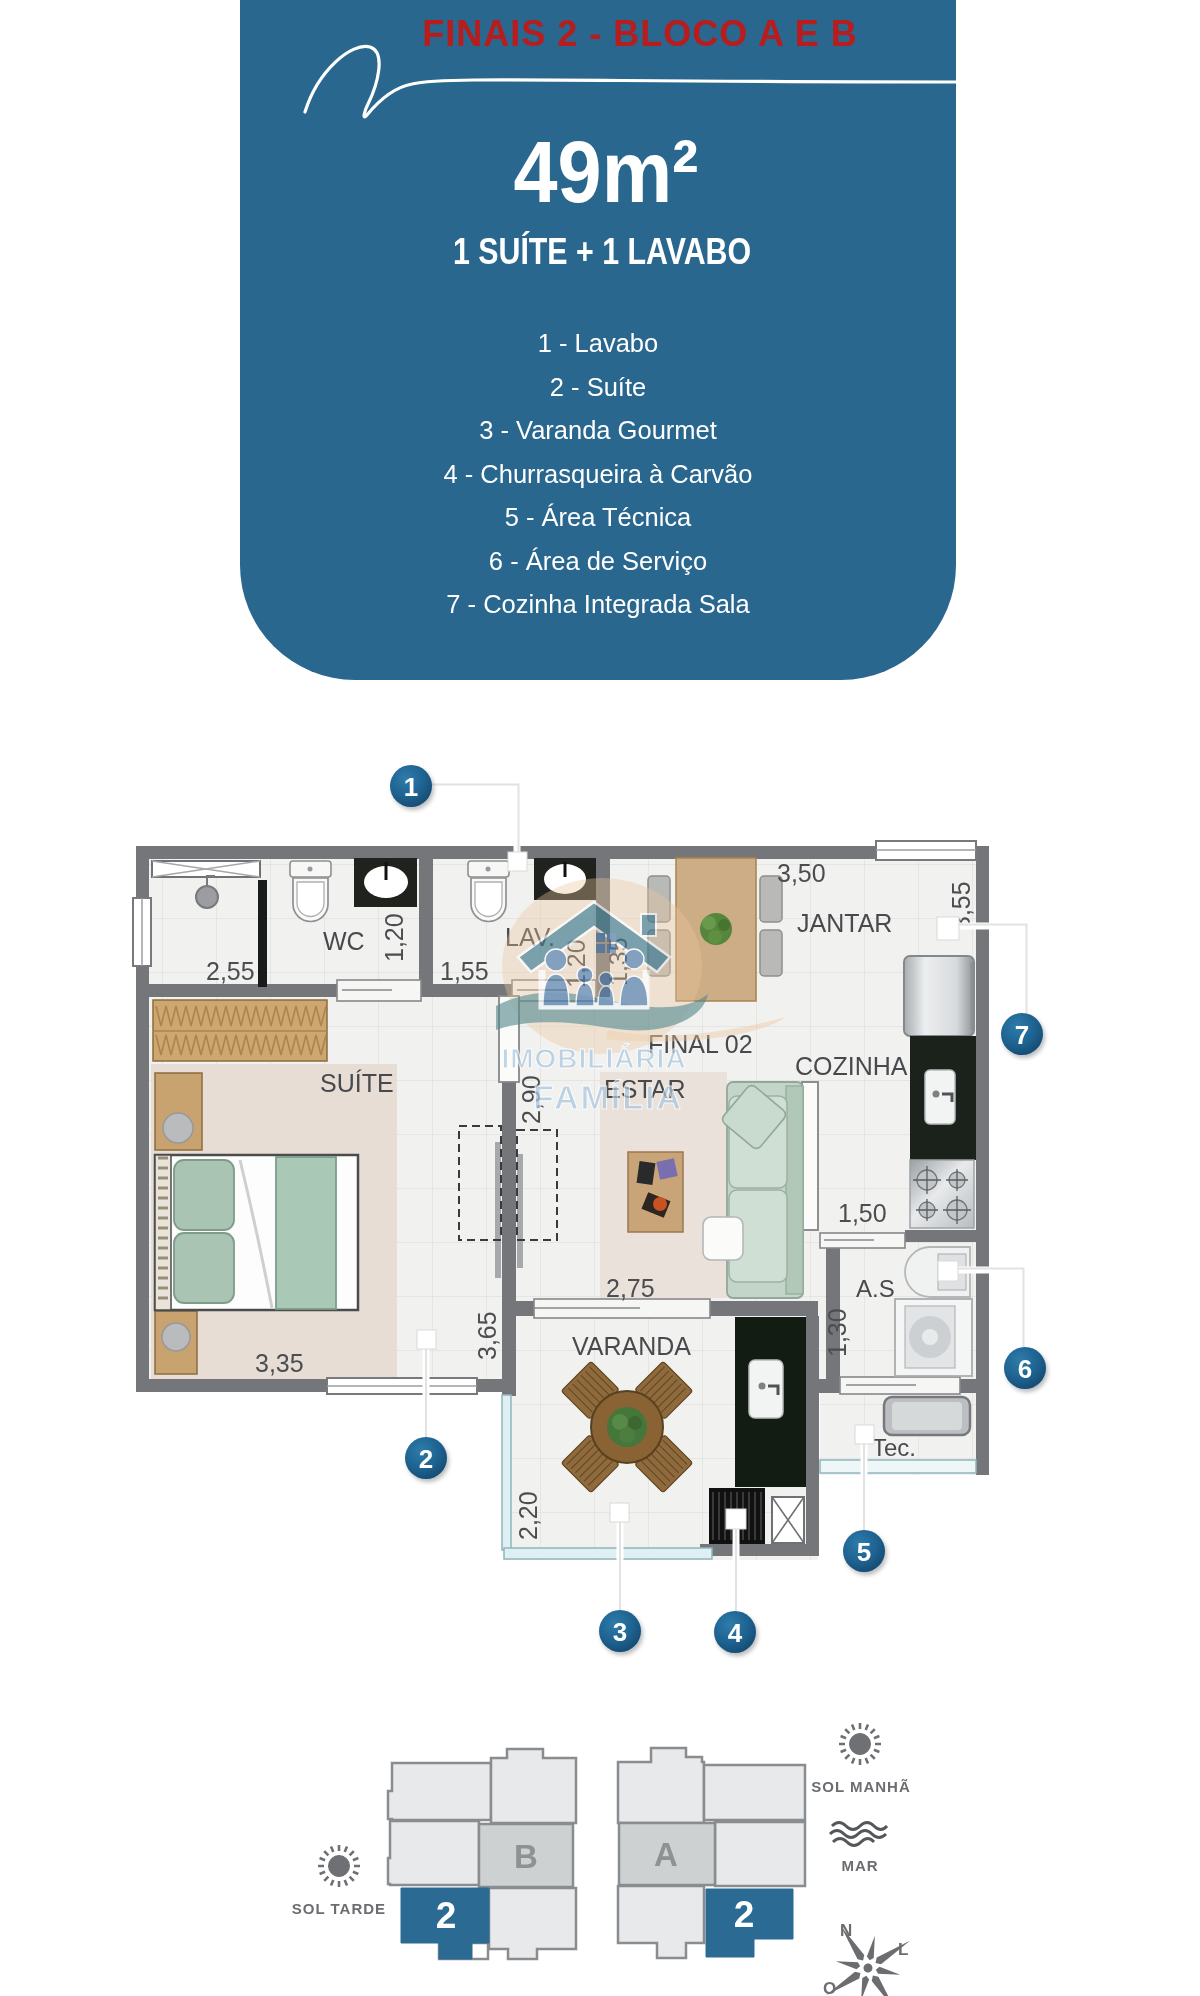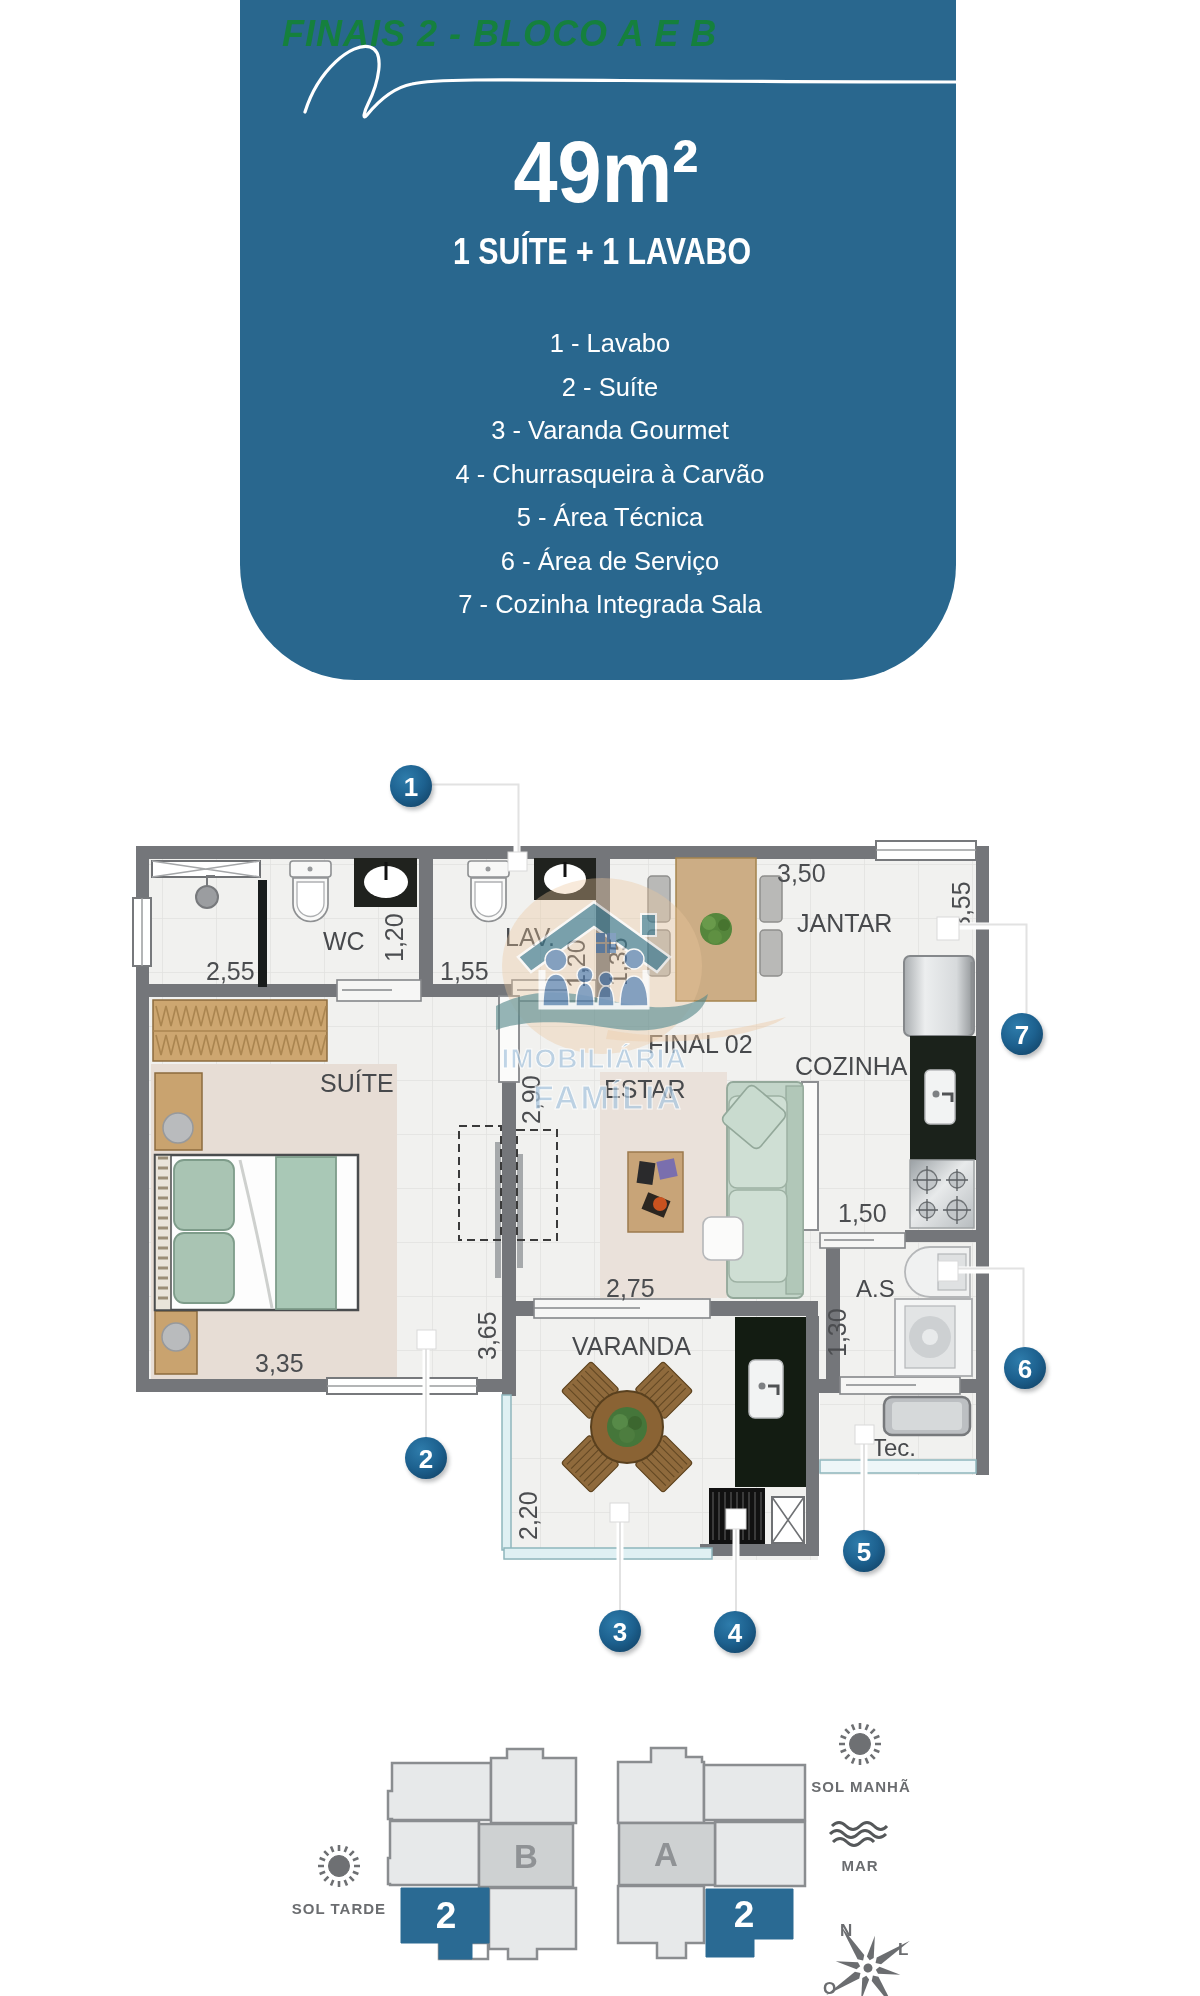--- a/index.html
+++ b/index.html
@@ -4,31 +4,31 @@
 <style>
   html,body{margin:0;padding:0;background:#ffffff;}
   body{width:1200px;height:1996px;position:relative;font-family:"Liberation Sans",sans-serif;overflow:hidden;}
   .abs{position:absolute;}
 </style>
 </head>
 <body>
 
 <div class="abs" style="left:240px;top:0;width:716px;height:680px;background:#29678e;border-radius:0 0 115px 115px;"></div>
 
-<div class="abs" style="left:282px;top:13px;width:716px;text-align:left;color:#15803d;font-weight:bold;font-size:36px;letter-spacing:1px;font-style:italic;">FINAIS 2 - BLOCO A E B</div>
+<div class="abs" style="left:282px;top:13px;width:716px;text-align:center;color:#b91c1c;font-weight:bold;font-size:36px;letter-spacing:1px;">FINAIS 2 - BLOCO A E B</div>
 
 <svg class="abs" style="left:240px;top:0;" width="716" height="150" viewBox="0 0 716 150">
   <path d="M 65 112 C 78 70 112 42 130 47 C 146 52 138 84 128 104 C 124 112 122 121 127 115 C 136 104 151 88 172 84 C 205 76 330 82 716 82" fill="none" stroke="#ffffff" stroke-width="3.2" stroke-linecap="round"></path>
 </svg>
 
 <div class="abs" style="left:248px;top:121px;width:716px;text-align:center;color:#ffffff;font-weight:bold;font-size:88px;transform:scaleX(0.9);">49m²</div>
 
 <div class="abs" style="left:244px;top:231px;width:716px;text-align:center;color:#ffffff;font-weight:bold;font-size:37px;transform:scaleX(0.82);">1 SUÍTE + 1 LAVABO</div>
 
-<div class="abs" style="left:240px;top:322px;width:716px;text-align:center;color:#ffffff;font-size:25.5px;line-height:43.5px;margin-left:12px;">
+<div class="abs" style="left:240px;top:322px;width:716px;text-align:center;color:#ffffff;font-size:25.5px;line-height:43.5px;">
 1 - Lavabo<br>
 2 - Suíte<br>
 3 - Varanda Gourmet<br>
 4 - Churrasqueira à Carvão<br>
 5 - Área Técnica<br>
 6 - Área de Serviço<br>
 7 - Cozinha Integrada Sala
 </div>
 
 <svg class="abs" style="left:0;top:0;" width="1200" height="1996" viewBox="0 0 1200 1996">

